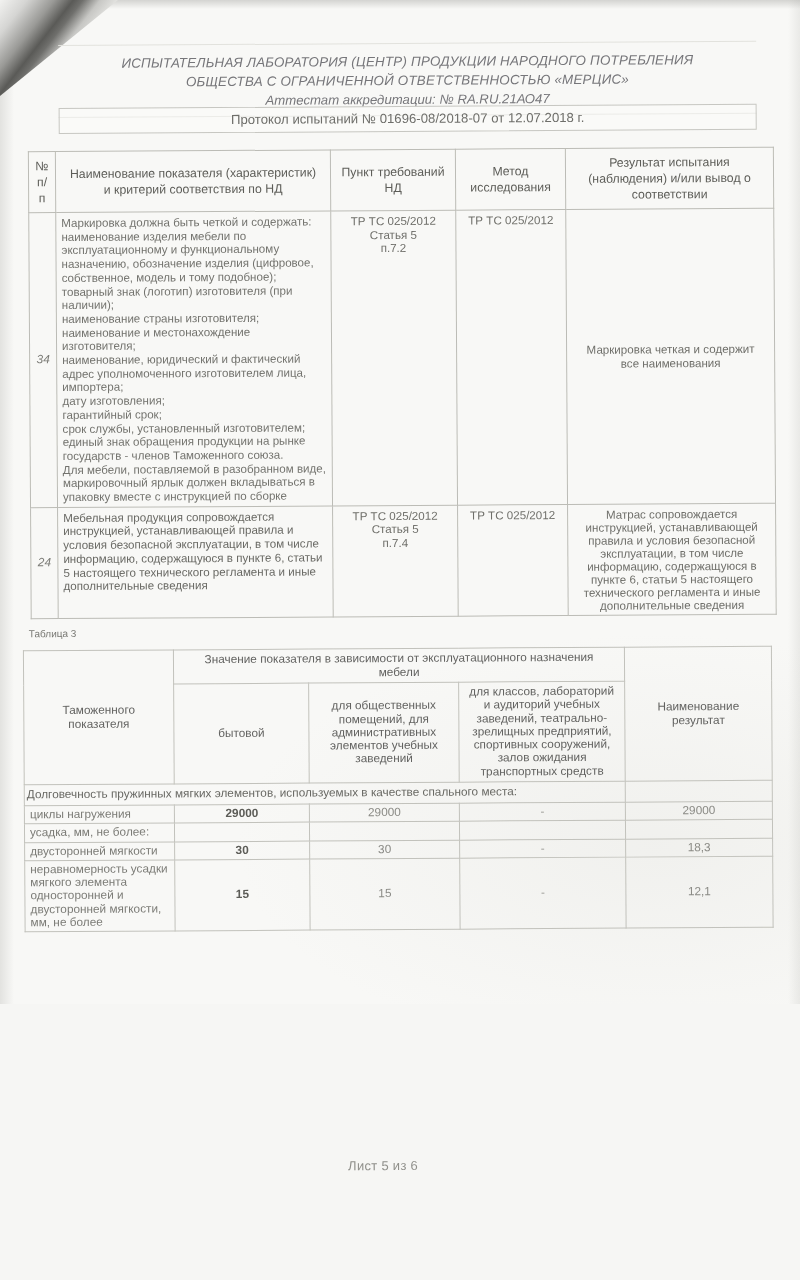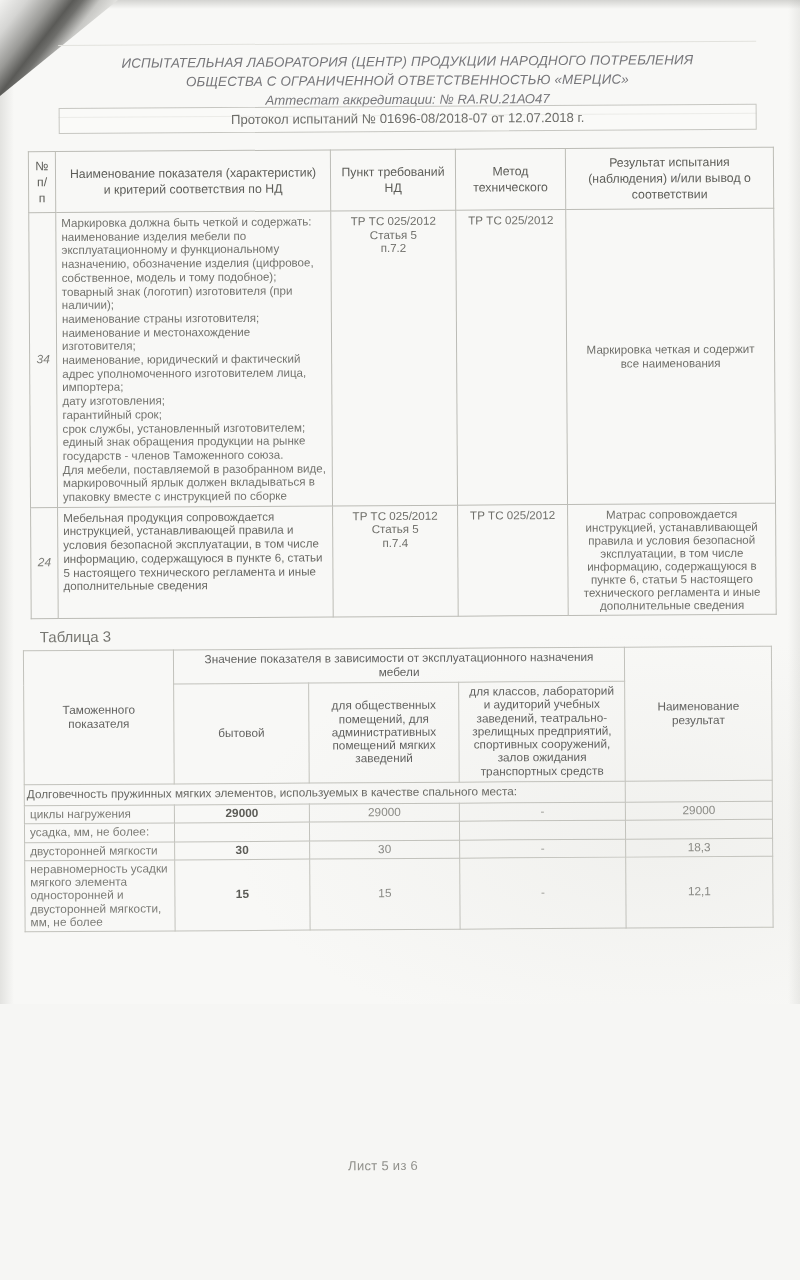--- a/index.html
+++ b/index.html
@@ -97,22 +97,22 @@
   }
   .main-table td.result { text-align: center; color: #6f6f6a; }
   .main-table td.result.mid { vertical-align: middle; }
   .main-table tr.row-34 { height: 287px; }
   .main-table tr.row-35 { height: 108px; }
   .main-table tr.row-35 td.name { color: #696964; }
   .main-table tr.row-35 td.result { line-height: 13px; }
 
   
   .t3-label {
-    position: absolute; left: 39px; top: 626px;
-    font-size: 15px; color: #777772;
+    position: absolute; left: 28px; top: 626px;
+    font-size: 10px; color: #777772;
   }
   .table3 {
     position: absolute; left: 22px; top: 648px;
     width: 748px;
     table-layout: fixed;
     font-size: 11.8px;
     color: #73736e;
   }
   .table3 td {
     border: 1px solid #c2c2bc;
@@ -176,21 +176,21 @@
       </colgroup>
       <thead>
         <tr>
           <th>№
 п/п</th>
           <th>Наименование показателя (характеристик)
 и критерий соответствия по НД</th>
           <th>Пункт требований
 НД</th>
           <th>Метод
-технического</th>
+исследования</th>
           <th>Результат испытания
 (наблюдения) и/или вывод о
 соответствии</th>
         </tr>
       </thead>
       <tbody>
         <tr class="row-34">
           <td class="num">34</td>
           <td class="name">Маркировка должна быть четкой и содержать:
 наименование изделия мебели по
@@ -260,21 +260,21 @@
 показателя</td>
           <td class="hdr" colspan="3">Значение показателя в зависимости от эксплуатационного назначения
 мебели</td>
           <td class="hdr" rowspan="2">Наименование результат</td>
         </tr>
         <tr class="hdr-b">
           <td class="hdr">бытовой</td>
           <td class="hdr">для общественных
 помещений, для
 административных
-помещений мягких
+элементов учебных
 заведений</td>
           <td class="hdr">для классов, лабораторий
 и аудиторий учебных
 заведений, театрально-
 зрелищных предприятий,
 спортивных сооружений,
 залов ожидания
 транспортных средств</td>
         </tr>
         <tr class="section-row">

